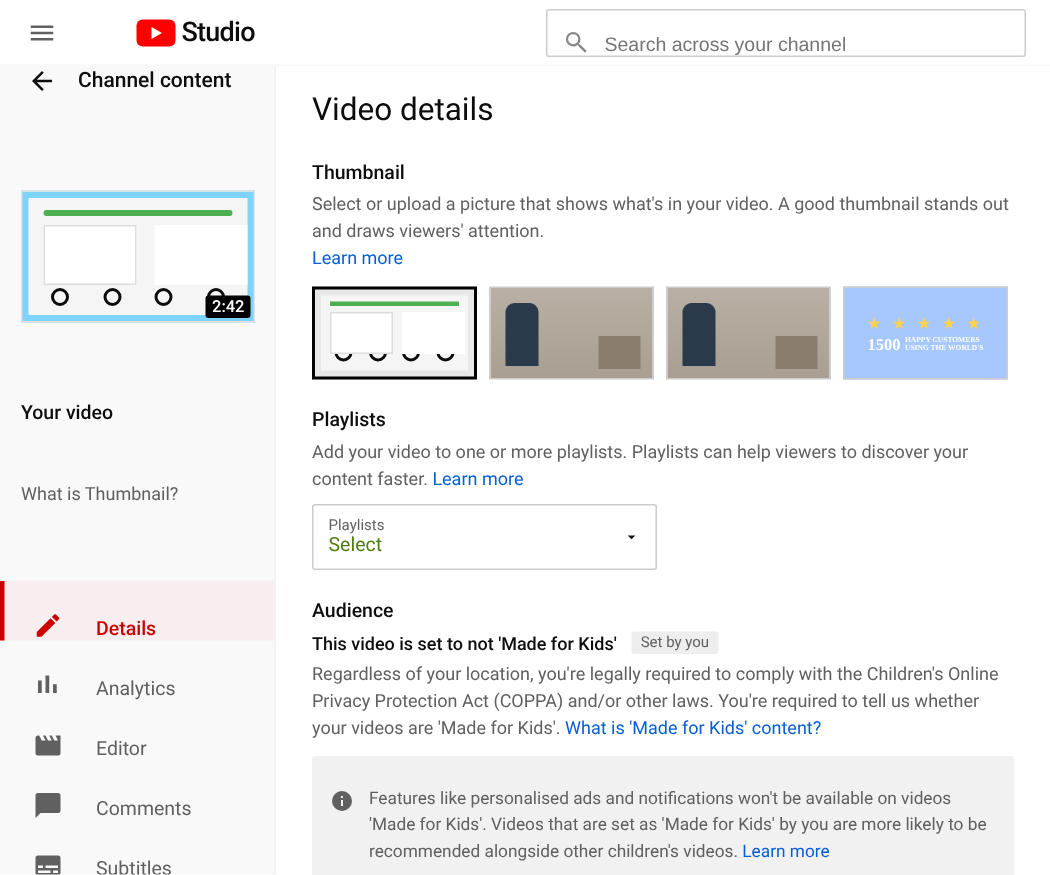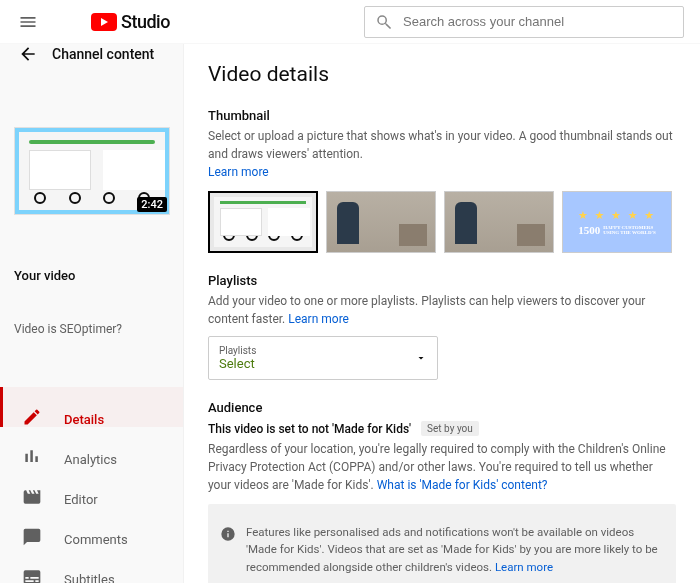--- a/index.html
+++ b/index.html
@@ -2,21 +2,21 @@
 <html><head>
 <meta charset="utf-8">
 <style>
   * { box-sizing: border-box; margin: 0; padding: 0; }
   body { font-family: Roboto, Arial, sans-serif; font-size: 13px; color: #0d0d0d; background: #fff; width: 700px; height: 583px; overflow: hidden; }
   .header { height: 44px; display: flex; align-items: center; padding: 0 16px; border-bottom: 1px solid rgba(0,0,0,0.03); }
   .menu-btn { width: 24px; height: 24px; display: flex; align-items: center; justify-content: center; cursor: pointer; margin-right: 16px; color: #606060; }
   .logo { display: flex; align-items: center; font-weight: 500; font-size: 18px; letter-spacing: -0.5px; cursor: pointer; margin-left: 35px; }
   .logo-icon { width: 26px; height: 18px; background: #ff0000; border-radius: 4px; display: flex; align-items: center; justify-content: center; margin-right: 4px; }
   .logo-icon::before { content: ""; width: 0; height: 0; border-left: 7px solid #fff; border-top: 4px solid transparent; border-bottom: 4px solid transparent; margin-left: 1px; }
-  .search-wrap { margin-left: auto; width: 320px; height: 32px; border: 1px solid #ccc; border-radius: 2px; display: flex; align-items: center; padding: 0 10px; color: #888; }
+  .search-wrap { margin-left: auto; width: 320px; height: 32px; border: 1px solid #ccc; border-radius: 2px; display: flex; align-items: flex-end; padding: 0 10px; color: #888; }
   .search-wrap svg { margin-right: 10px; }
   .search-wrap input { border: none; outline: none; font-size: 13px; flex: 1; color: #333; background: transparent; }
   .layout { display: flex; height: calc(583px - 44px); }
   .sidebar { width: 184px; background: #f9f9f9; display: flex; flex-direction: column; border-right: 1px solid rgba(0,0,0,0.03); gap: 39px; }
   .sb-back { display: flex; align-items: center; height: 44px; padding: 0 18px; font-size: 14px; font-weight: 500; cursor: pointer; }
   .sb-back svg { margin-right: 14px; }
   .thumb-area { padding: 0 14px 10px; }
   .thumb-box { position: relative; width: 156px; height: 88px; background: #7dd3fc; border: 1px solid #e0e0e0; margin-top: 24px; }
   .thumb-dur { position: absolute; right: 2px; bottom: 2px; background: #000; color: #fff; font-size: 11px; font-weight: 500; padding: 1px 4px; border-radius: 2px; }
   .thumb-mock { position: absolute; inset: 4px; background: #f5f5f5; }
@@ -99,21 +99,21 @@
               <span class="d1"></span>
               <span class="d2"></span>
               <span class="d3"></span>
               <span class="d4"></span>
             </div>
           </div>
         <div class="thumb-dur">2:42</div>
       </div>
     </div>
     <div class="sb-vidtitle">Your video</div>
-    <div class="sb-vidsub">Video is SEOptimer?</div>
+    <div class="sb-vidsub">What is Thumbnail?</div>
     <ul class="nav">
       <li class="active">
         <svg viewBox="0 0 24 24">
             <path fill="currentColor" d="M3 17.25V21h3.75L17.81 9.94l-3.75-3.75L3 17.25zM20.71 7.04a1 1 0 000-1.41l-2.34-2.34a1 1 0 00-1.41 0l-1.83 1.83 3.75 3.75 1.83-1.83z"></path>
           </svg>
         <span>Details</span>
       </li>
       <li>
         <svg viewBox="0 0 24 24">
             <path fill="currentColor" d="M4 18h3V8H4v10zm6 0h3V4h-3v14zm6 0h3v-7h-3v7z"></path>

